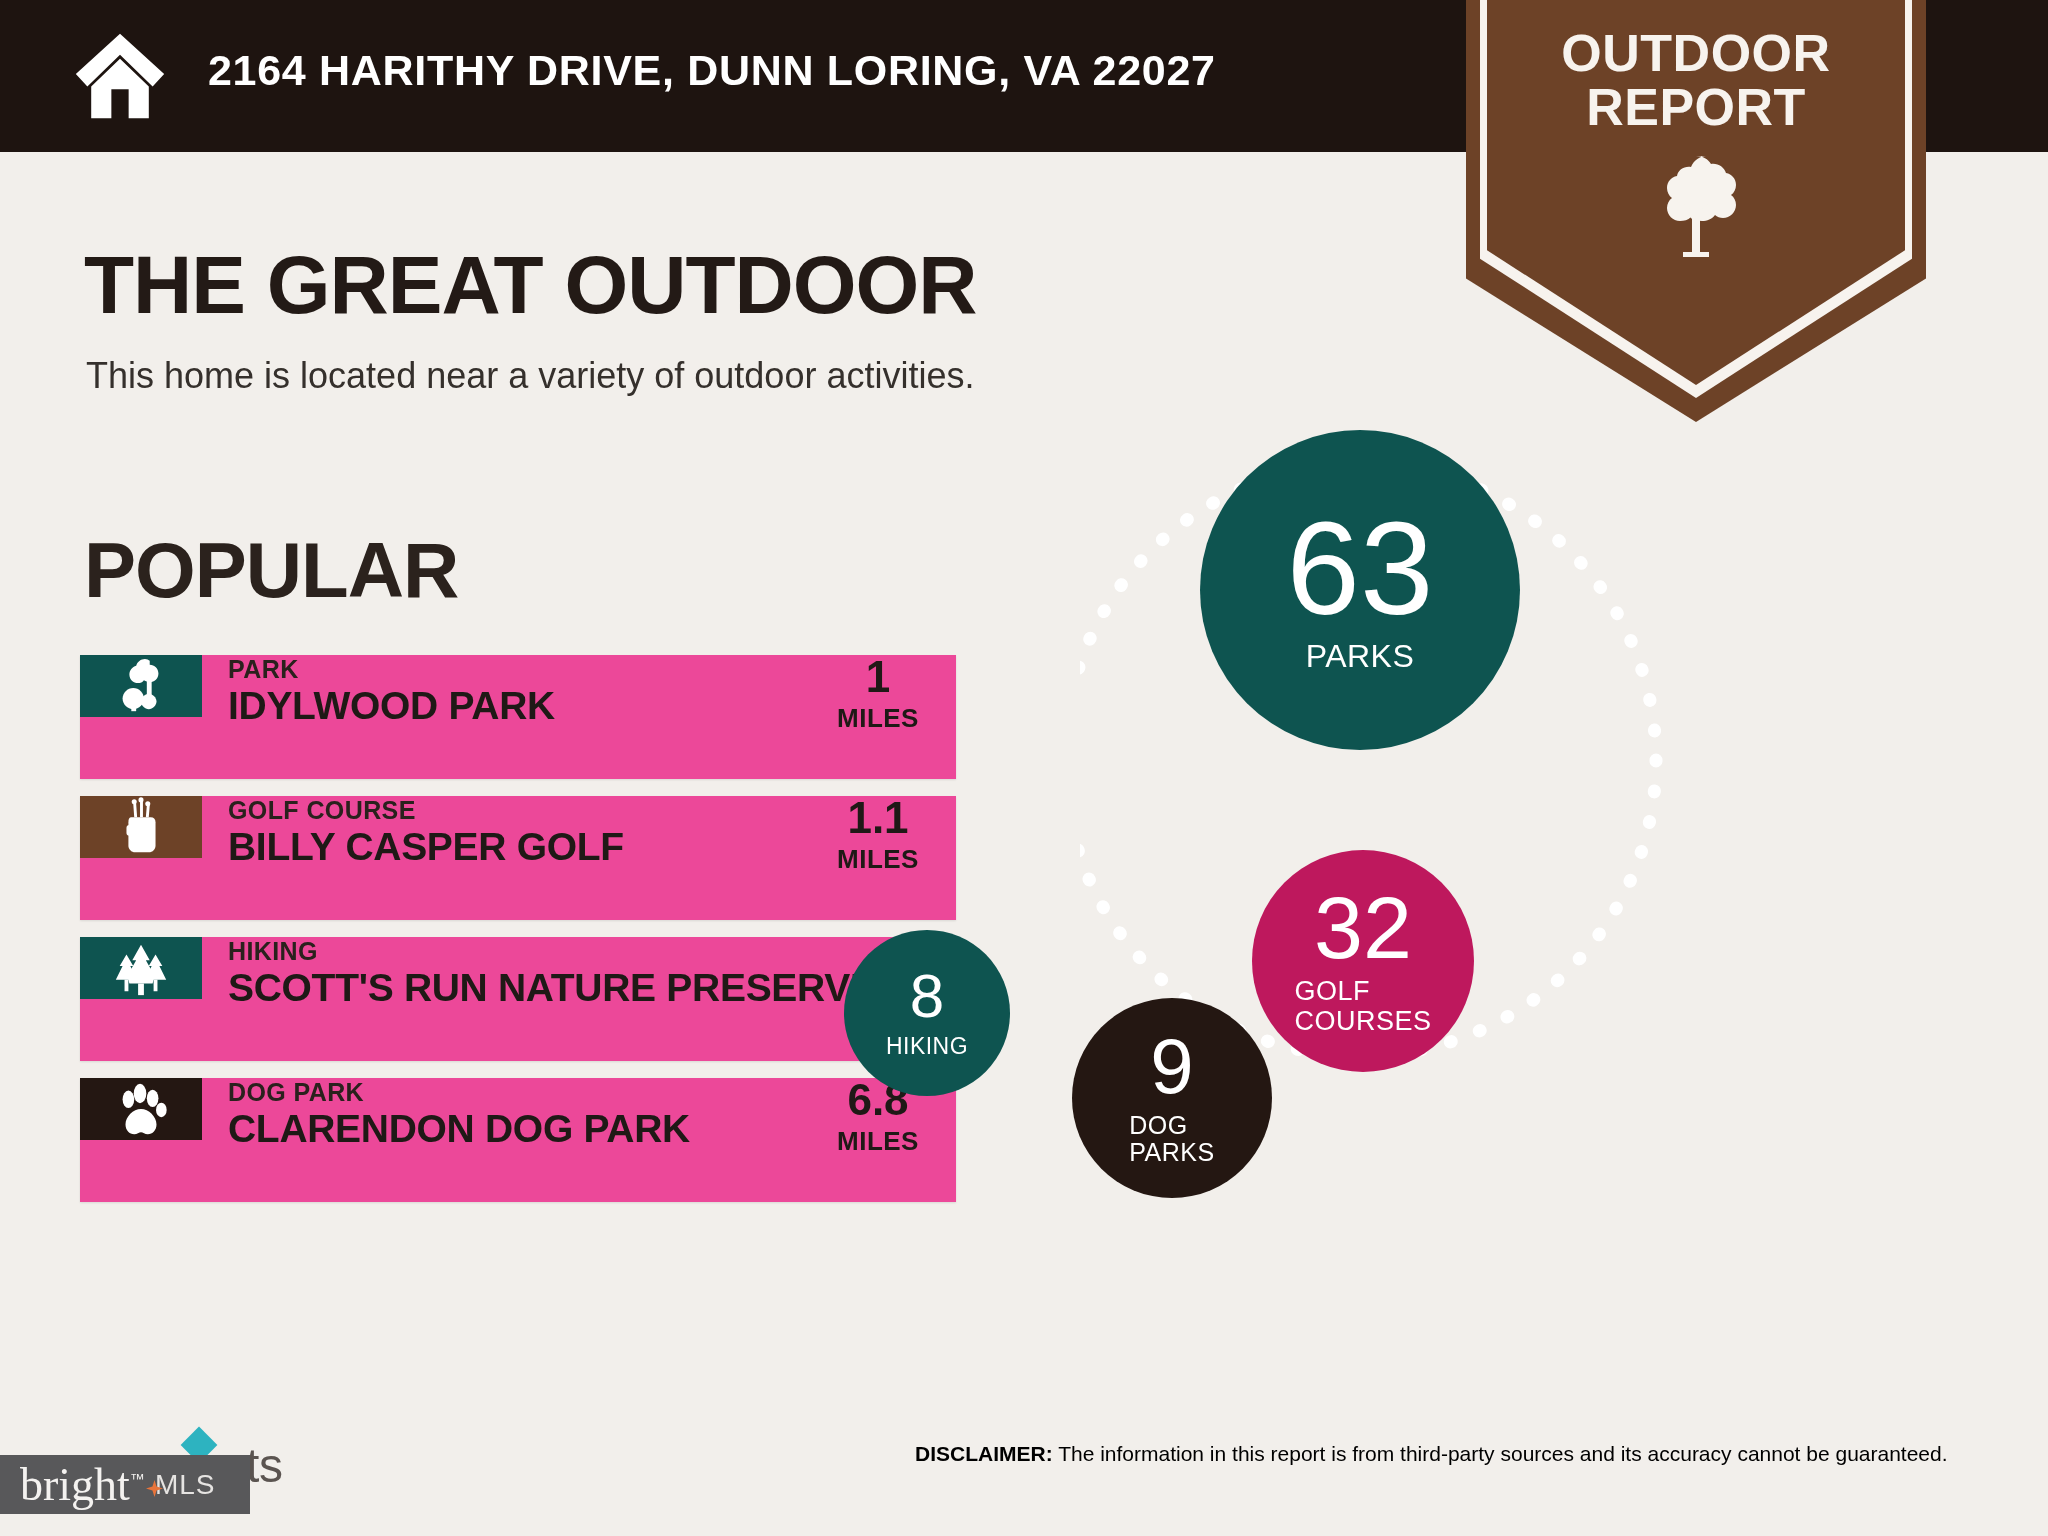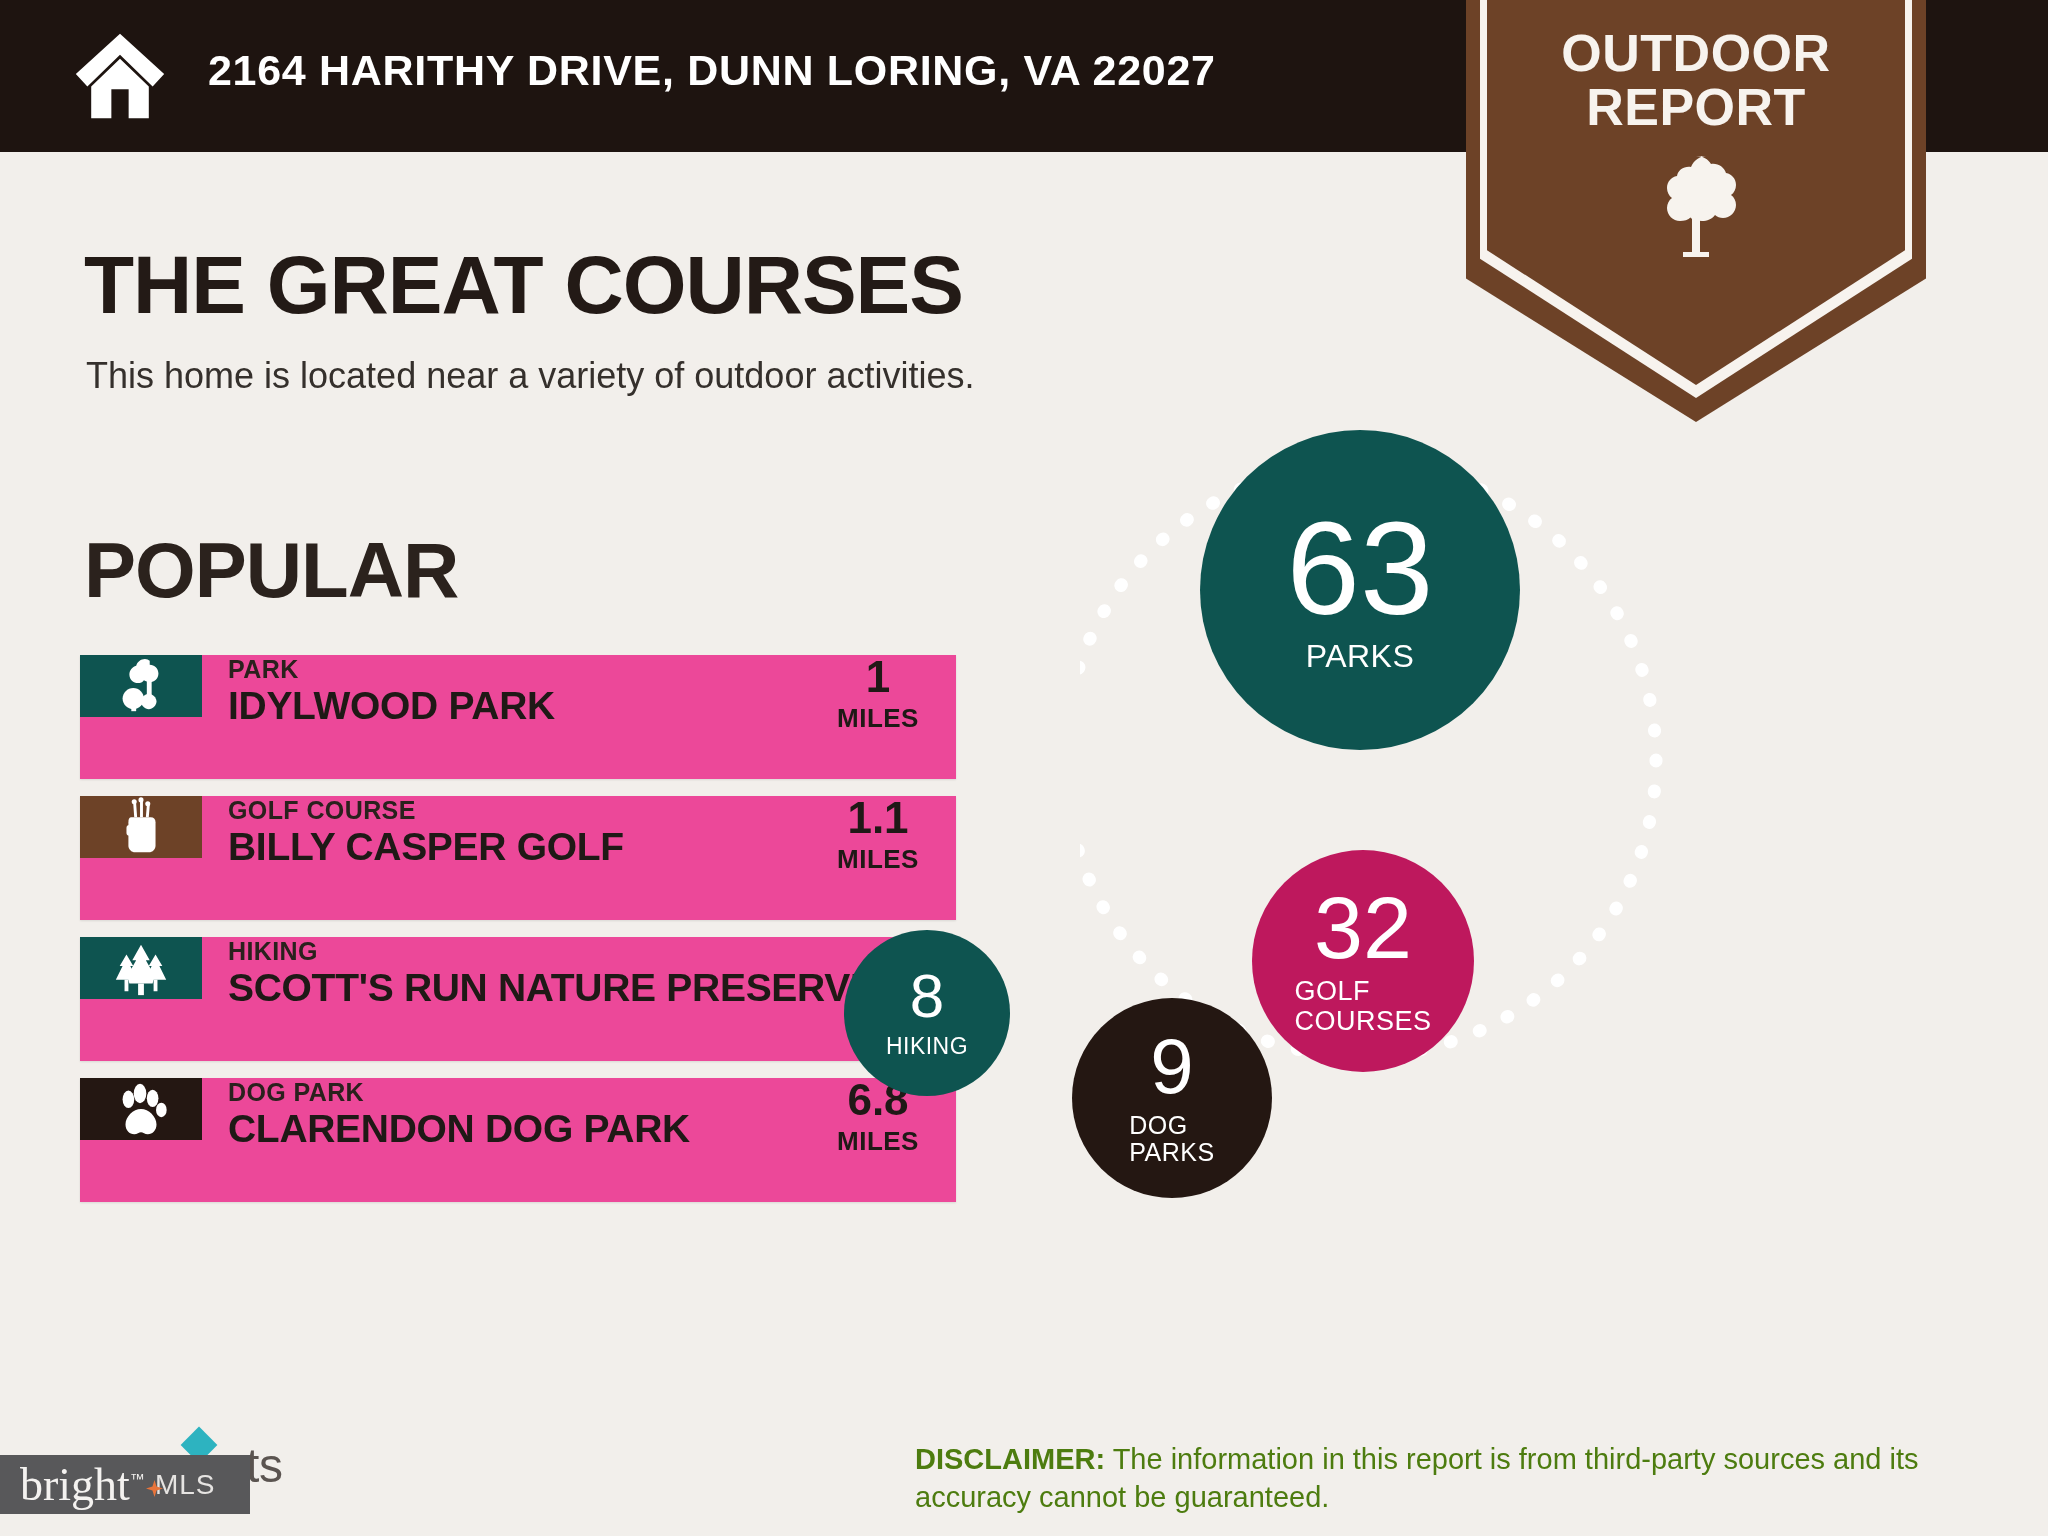--- a/index.html
+++ b/index.html
@@ -350,23 +350,23 @@
     font-size: 28px;
     color: #e6e4e2;
     letter-spacing: 1px;
     margin-left: 10px;
   }
   #disclaimer {
     position: absolute;
     left: 915px;
     top: 1440px;
     width: 1070px;
-    font-size: 29px;
+    font-size: 21px;
     line-height: 1.32;
-    color: #4d7c0f;
+    color: #000000;
   }
   #disclaimer-label {
     font-weight: bold;
   }
 </style>
 </head>
 <body>
 
 <div id="page">
 
@@ -391,21 +391,21 @@
   <div id="badge-tree-icon">
     <svg viewBox="0 0 90 110" width="90" height="110" aria-hidden="true">
       <path fill="#f7f3ee" d="M45 4c7 0 12 3 15 8 7-1 13 3 15 9 6 1 10 6 10 12 0 4-2 8-5 10 3 2 5 6 5 10 0 7-6 13-13 13-3 0-6-1-8-3-3 4-8 6-13 6-4 0-8-1-11-4-3 3-7 4-11 4-7 0-13-6-13-13 0-4 2-8 5-10-3-2-5-6-5-10 0-6 4-11 10-12 1-6 7-10 14-9 3-7 9-11 15-11z"></path>
       <path fill="#f7f3ee" d="M41 52h8v52h-8z"></path>
       <path fill="#f7f3ee" d="M44 62 L28 47 l-3 4 L44 70 Z"></path>
       <path fill="#f7f3ee" d="M46 62 L62 47 l3 4 L46 70 Z"></path>
       <path fill="#f7f3ee" d="M32 100h26v5H32z"></path>
     </svg>
   </div>
 
-  <div id="page-title">THE GREAT COURSES</div>
+  <div id="page-title">THE GREAT OUTDOOR</div>
   <div id="page-subtitle">This home is located near a variety of outdoor activities.</div>
   <div id="popular-heading">POPULAR</div>
 
   <div id="popular-list">
 
     <div class="poi-row">
       <div class="poi-icon-tile" style="background:#0e5450">
         <svg viewBox="0 0 64 64" width="62" height="62" aria-hidden="true">
           <path fill="#ffffff" d="M41 10c5 0 9 4 9 9 0 5-4 9-9 9-2 0-4-1-6-2-1 2-4 3-6 3-5 0-9-4-9-9 0-4 3-8 7-9 1-4 5-7 9-7 2 0 4 1 5 2 0 1 0 3 0 4z"></path>
           <path fill="#ffffff" d="M38 26h5v16h-5z"></path>

